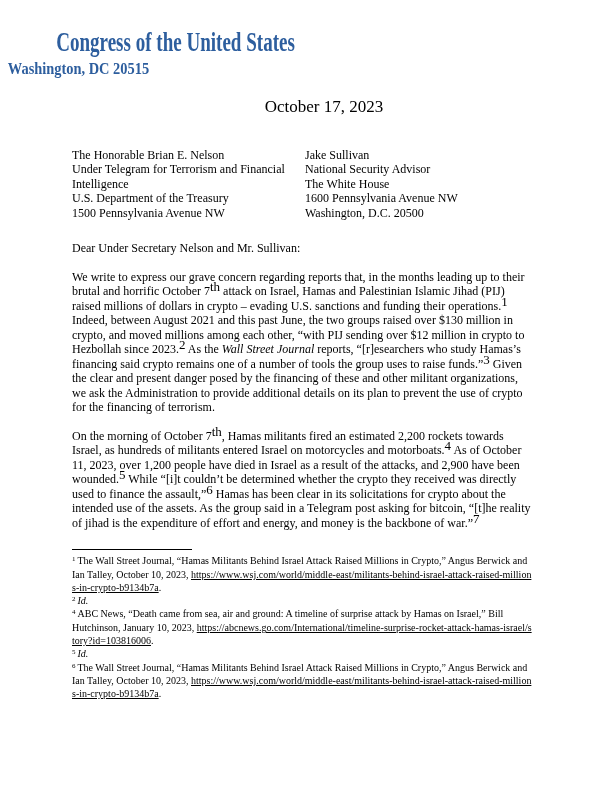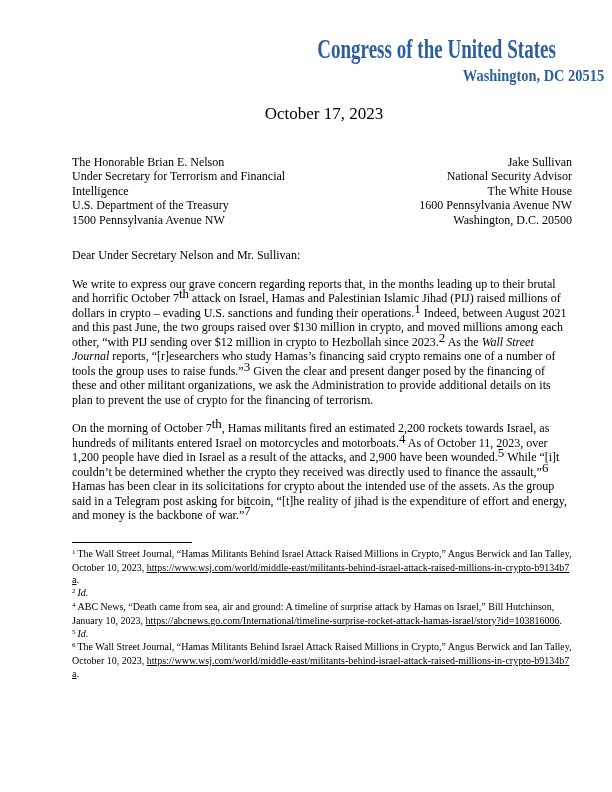--- a/index.html
+++ b/index.html
@@ -10,21 +10,21 @@
     width: 612px; height: 792px;
     overflow: hidden;
     font-family: "Liberation Serif", serif;
     color: #000000;
   }
   .page {
     position: relative;
     width: 612px; height: 792px;
     background: #ffffff;
   }
-  .letterhead { text-align: right; padding-top: 34px; }
+  .letterhead { text-align: left; padding-top: 27px; }
   .lh-title {
     display: inline-block;
     font-size: 28px; font-weight: bold;
     color: #2d5e9e;
     transform: scaleX(0.68);
     transform-origin: center;
     white-space: nowrap;
     line-height: 1.1;
   }
   .lh-sub {
@@ -39,30 +39,30 @@
     white-space: nowrap;
   }
   .date-line {
     text-align: center;
     margin-top: 19px;
     font-size: 17px;
     padding-left: 36px;
   }
   .content {
     margin-left: 72px;
-    margin-right: 40px;
+    margin-right: 80px;
     font-size: 12px;
     line-height: 14.5px;
   }
   .addresses {
     display: flex;
     margin-top: 31px;
   }
   .addr-col-left { width: 233px; }
-  .addr-col-right { flex: 1; text-align: right; }
+  .addr-col-right { flex: 1; }
   .addr-line { white-space: nowrap; }
   .addr-col-left .addr-line { white-space: normal; }
   .salutation { margin-top: 21px; }
   .para { margin-top: 14px; }
   .it { font-style: italic; }
   .sup {
     font-size: 13px;
     position: relative;
     top: -4px;
     font-family: Liberation Serif, serif;
@@ -105,21 +105,21 @@
     </div>
   </div>
 
   <div class="date-line">October 17, 2023</div>
 
   <div class="content">
 
     <div class="addresses">
       <div class="addr-col-left">
         <div class="addr-line">The Honorable Brian E. Nelson</div>
-        <div class="addr-line">Under Secretary for Terrorism and Financial</div>
+        <div class="addr-line">Under Telegram for Terrorism and Financial</div>
         <div class="addr-line">Intelligence</div>
         <div class="addr-line">U.S. Department of the Treasury</div>
         <div class="addr-line">1500 Pennsylvania Avenue NW</div>
       </div>
       <div class="addr-col-right">
         <div class="addr-line">Jake Sullivan</div>
         <div class="addr-line">National Security Advisor</div>
         <div class="addr-line">The White House</div>
         <div class="addr-line">1600 Pennsylvania Avenue NW</div>
         <div class="addr-line">Washington, D.C. 20500</div>

